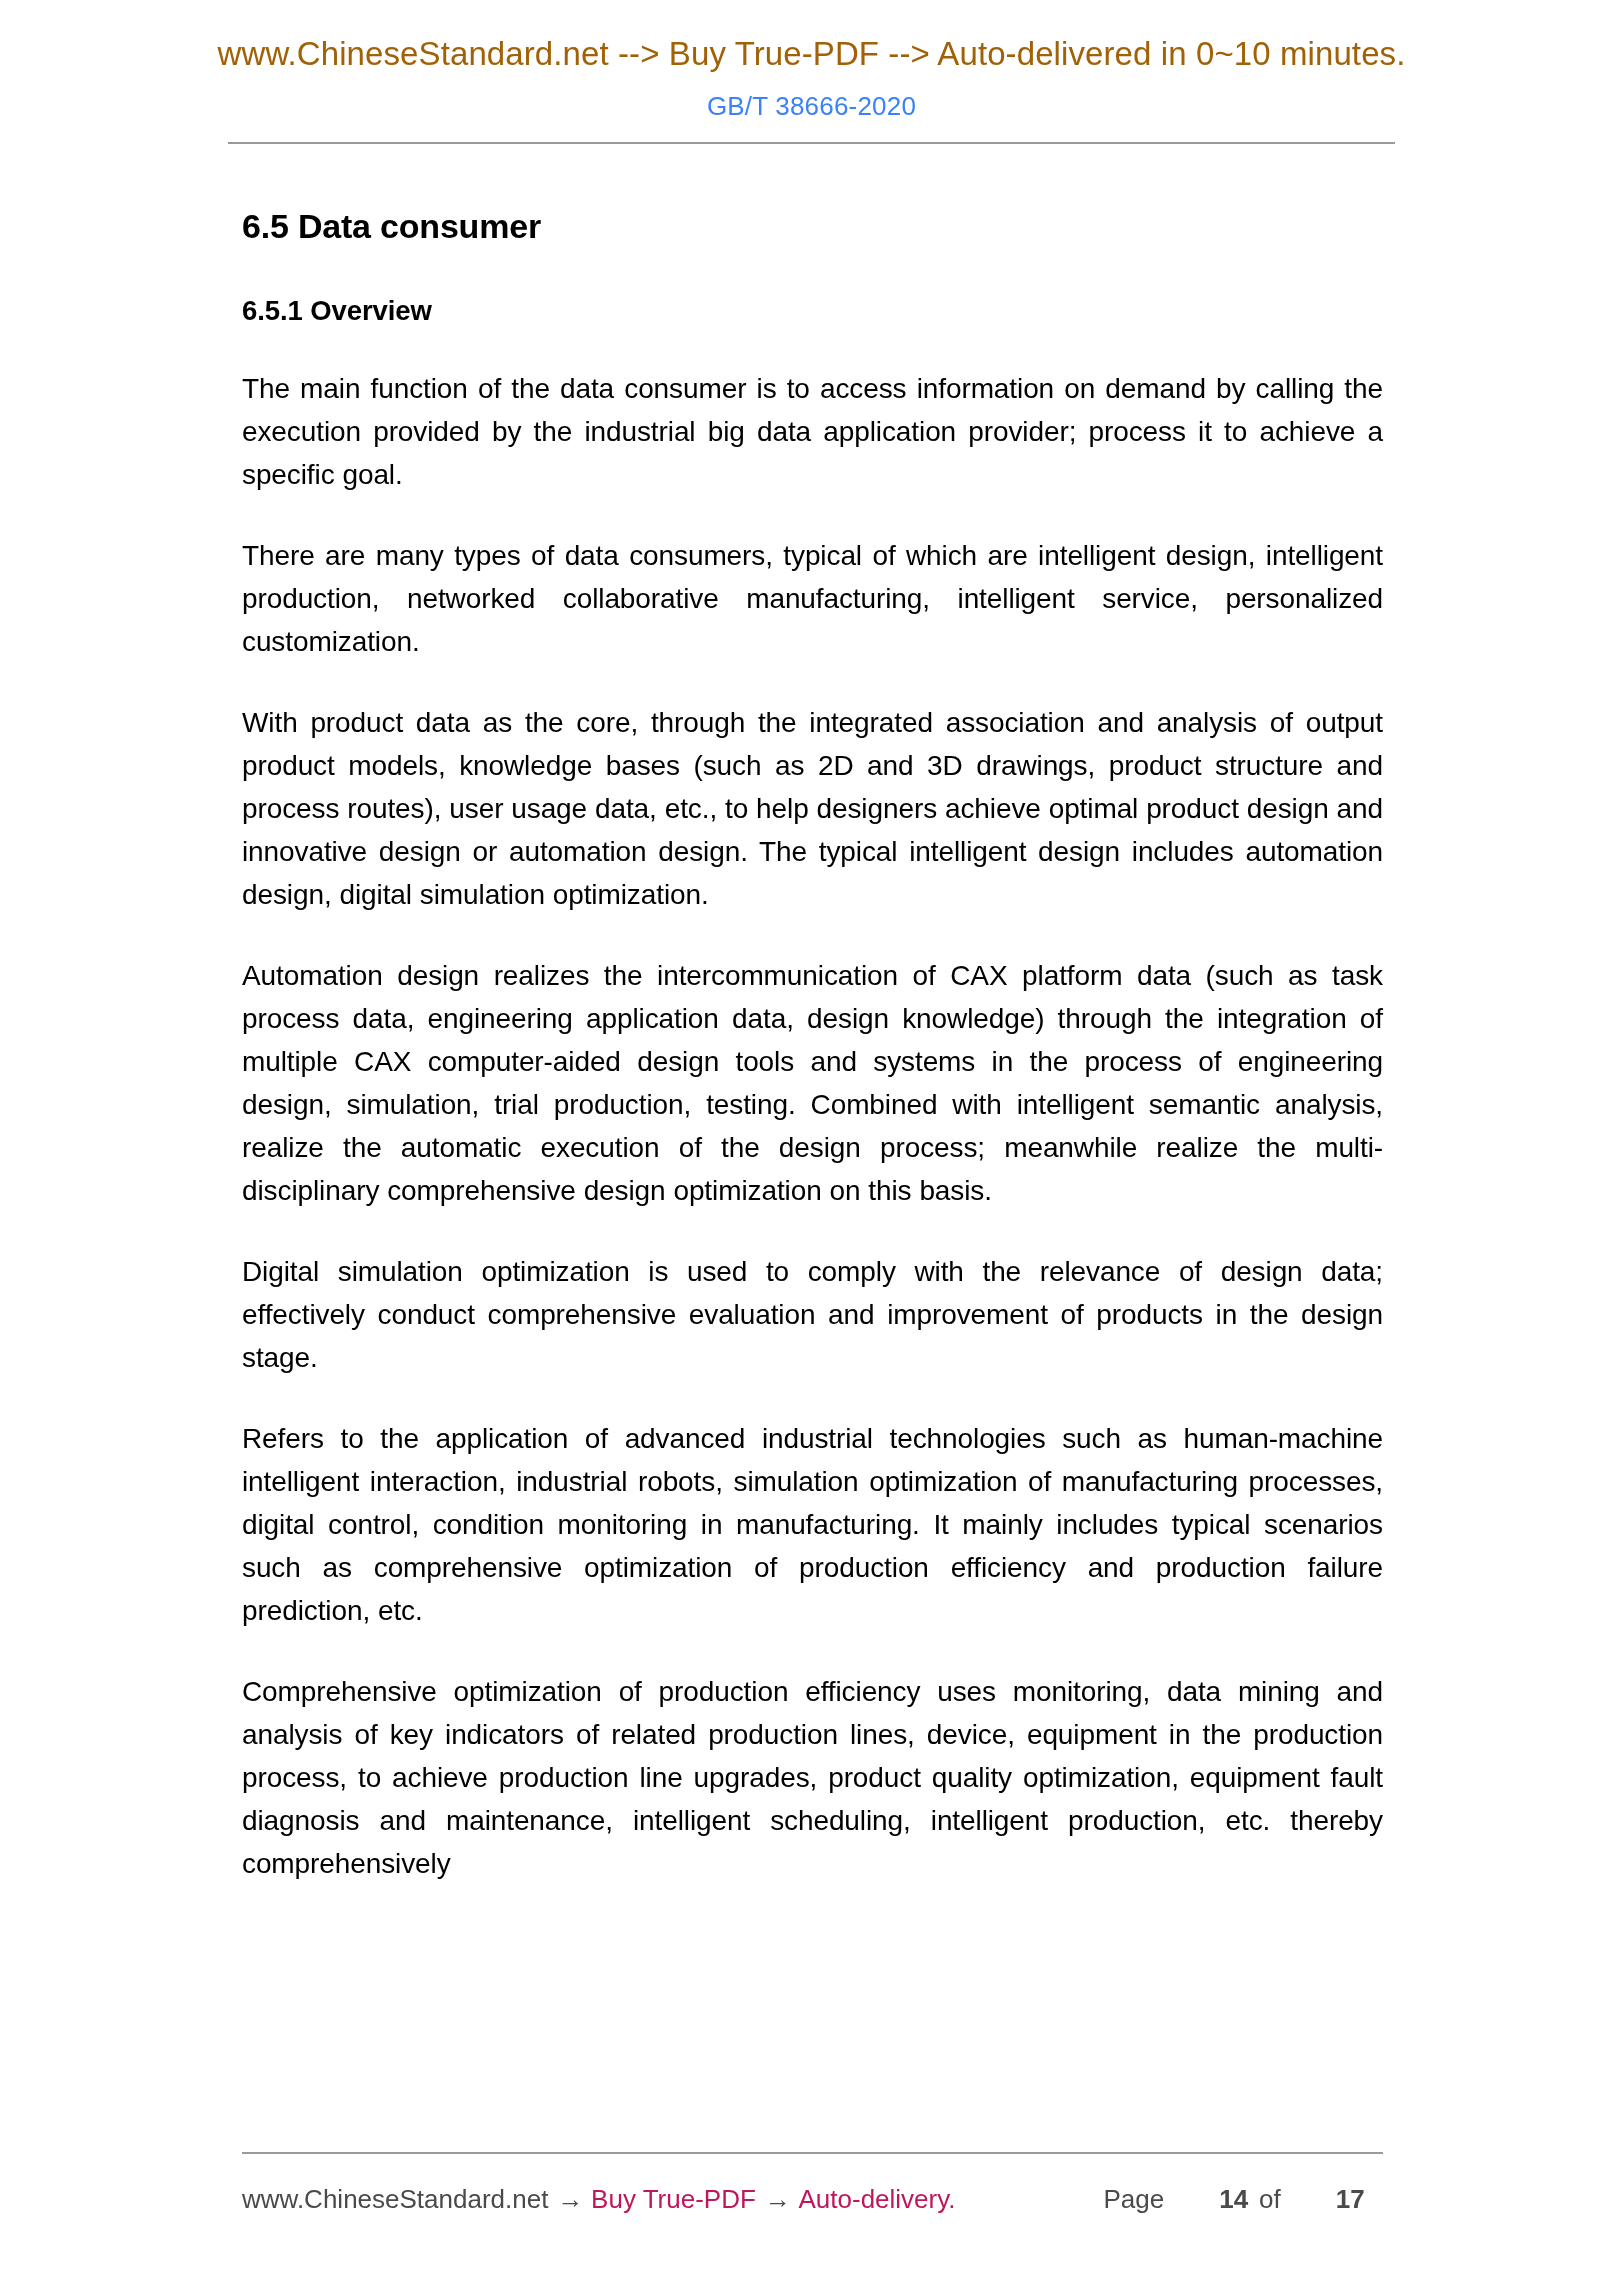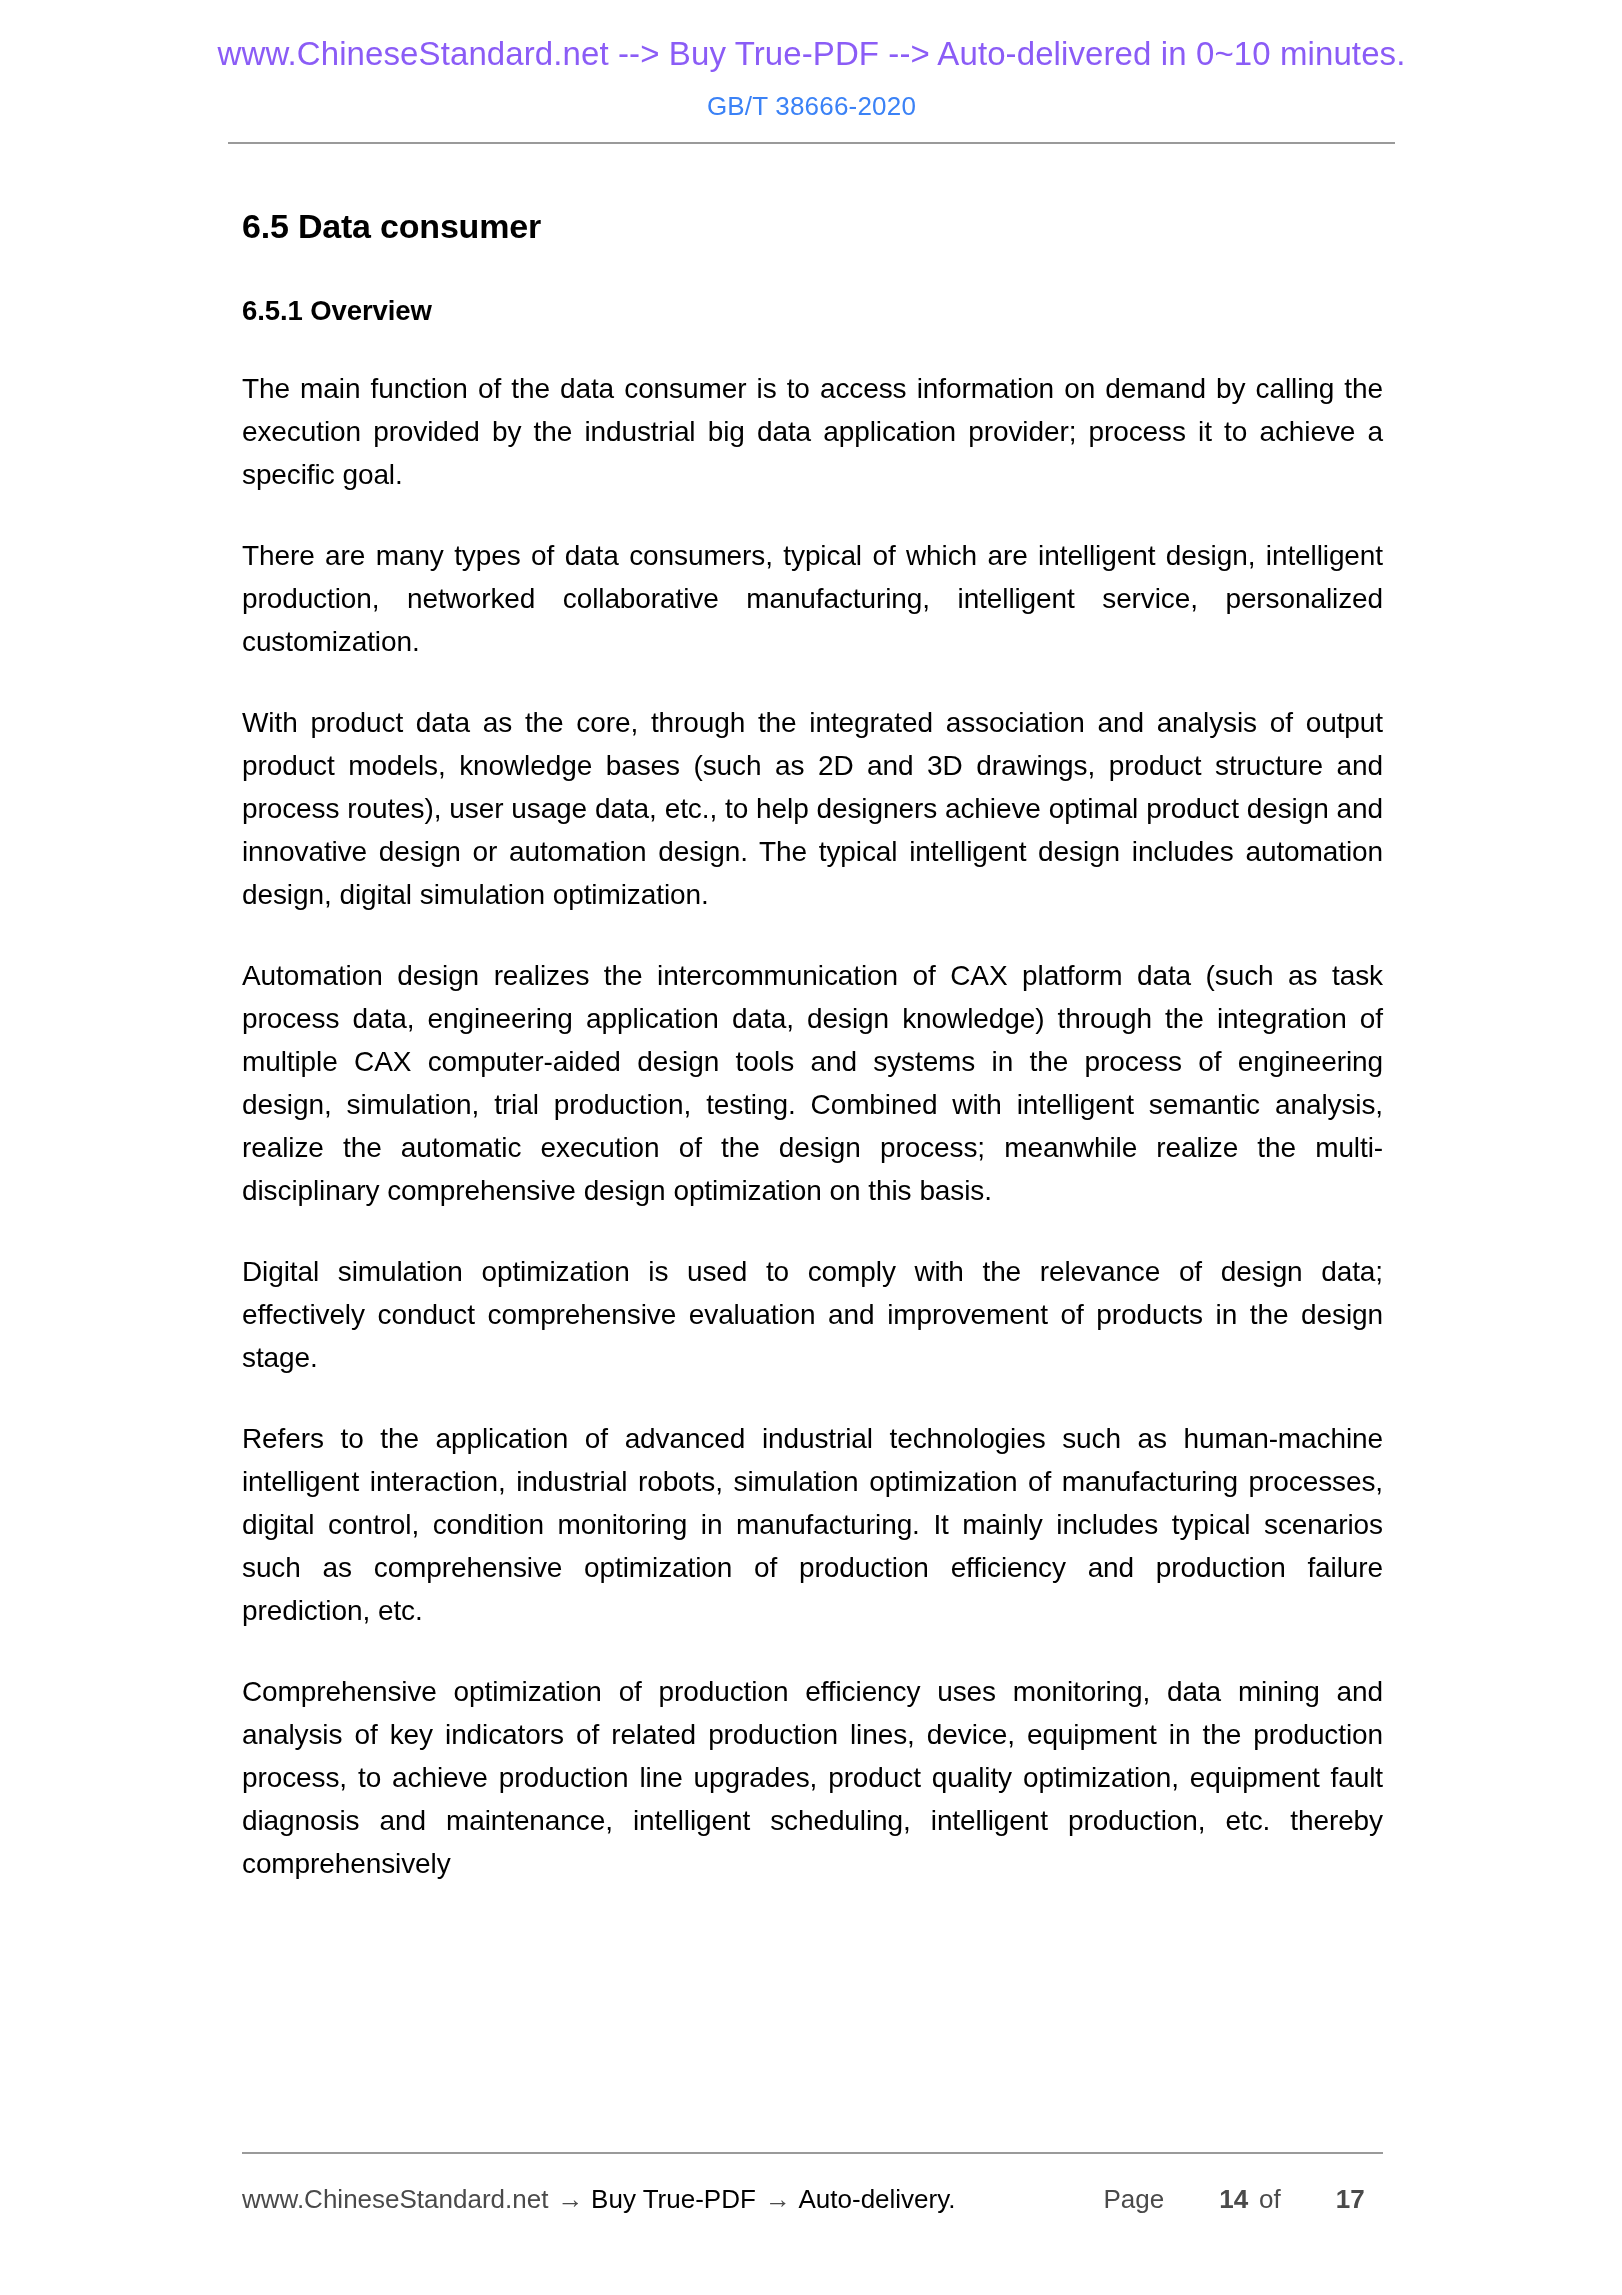--- a/index.html
+++ b/index.html
@@ -25,21 +25,21 @@
   .page-header {
     position: absolute;
     top: 0;
     left: 0;
     right: 0;
     padding-top: 33px;
     text-align: center;
   }
   .promo-line {
     font-size: 33px;
-    color: #8b5cf6;
+    color: #a16207;
     letter-spacing: 0.1px;
     line-height: 1.25;
     white-space: nowrap;
   }
   .std-number {
     margin-top: 16.7px;
     font-size: 26px;
     color: #3b82f6;
     letter-spacing: 0.2px;
   }
@@ -113,21 +113,21 @@
   }
   .footer-site {
     text-underline-offset: 4.2px;
     color: #4a4a4a;
   }
   .footer-arrow {
     margin: 0 7.5px 0 9.2px;
     font-size: 26px;
   }
   .footer-seg {
-    color: #000000;
+    color: #be185d;
   }
   .footer-spacer {
     flex: 1 1 auto;
     min-width: 50px;
   }
   .footer-right {
     display: flex;
     align-items: baseline;
     margin-right: 18.3px;
   }

